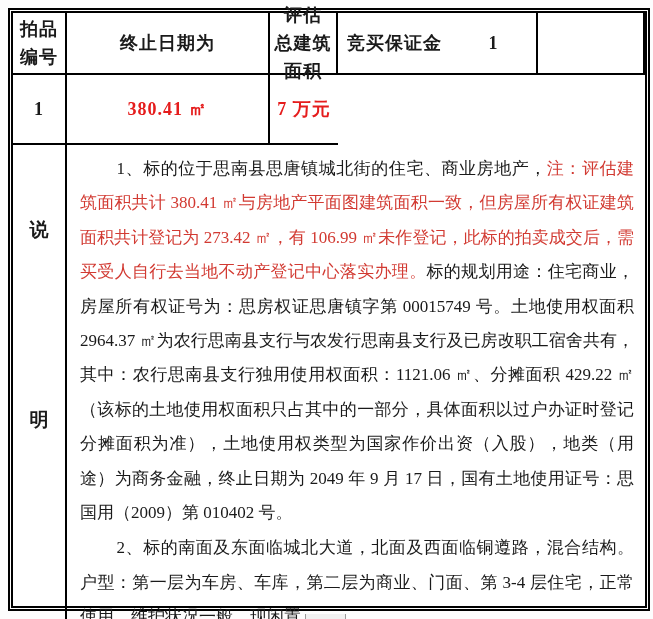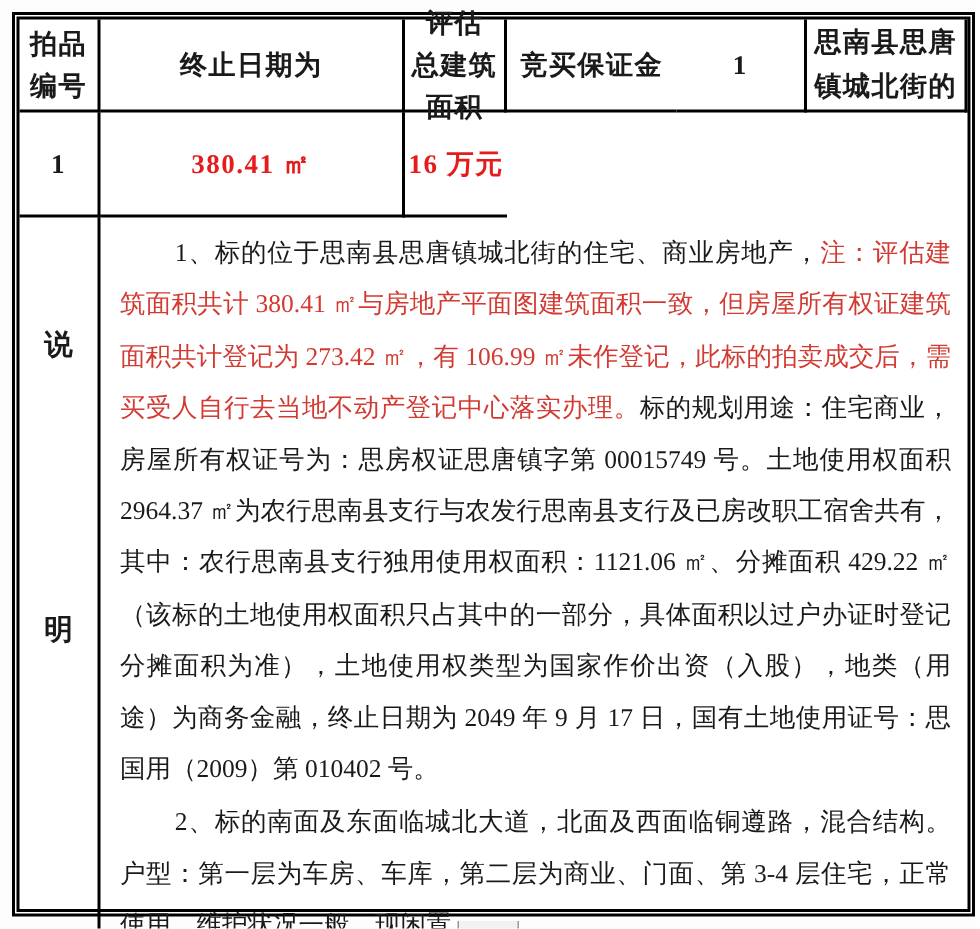--- a/index.html
+++ b/index.html
@@ -72,30 +72,29 @@
     <span>总建筑面积</span>
   </div>
   <div class="cell hdr last-col">
     <span>竞买保证金</span>
   </div>
 
   <div class="cell val">
     <span>1</span>
   </div>
   <div class="cell val">
-    <span>思南县思唐镇城北街的</span>
   </div>
   <div class="cell val">
     <span>1</span>
   </div>
   <div class="cell val red">
     <span>380.41 ㎡</span>
   </div>
   <div class="cell val red last-col">
-    <span>16 万元</span>
+    <span>7 万元</span>
   </div>
 
   <div class="desc-label-cell">
     <span>说</span>
     <span>明</span>
   </div>
   <div class="desc-text-cell">
     <p><span style="color: rgb(26, 26, 26);">1、标的位于思南县思唐镇城北街的住宅、商业房地产，</span><span style="color: rgb(210, 58, 50);">注：评估建筑面积共计 380.41 ㎡与房地产平面图建筑面积一致，但房屋所有权证建筑面积共计登记为 273.42 ㎡，有 106.99 ㎡未作登记，此标的拍卖成交后，需买受人自行去当地不动产登记中心落实办理。</span><span style="color: rgb(26, 26, 26);">标的规划用途：住宅商业，房屋所有权证号为：思房权证思唐镇字第 00015749 号。土地使用权面积 2964.37 ㎡为农行思南县支行与农发行思南县支行及已房改职工宿舍共有，其中：农行思南县支行独用使用权面积：1121.06 ㎡、分摊面积 429.22 ㎡（该标的土地使用权面积只占其中的一部分，具体面积以过户办证时登记分摊面积为准），土地使用权类型为国家作价出资（入股），地类（用途）为商务金融，终止日期为 2049 年 9 月 17 日，国有土地使用证号：思国用（2009）第 010402 号。</span></p>
     <p><span style="color: rgb(26, 26, 26);">2、标的南面及东面临城北大道，北面及西面临铜遵路，混合结构。户型：第一层为车房、车库，第二层为商业、门面、第 3-4 层住宅，正常使用，维护状况一般，现闲置。</span></p>
   </div>

